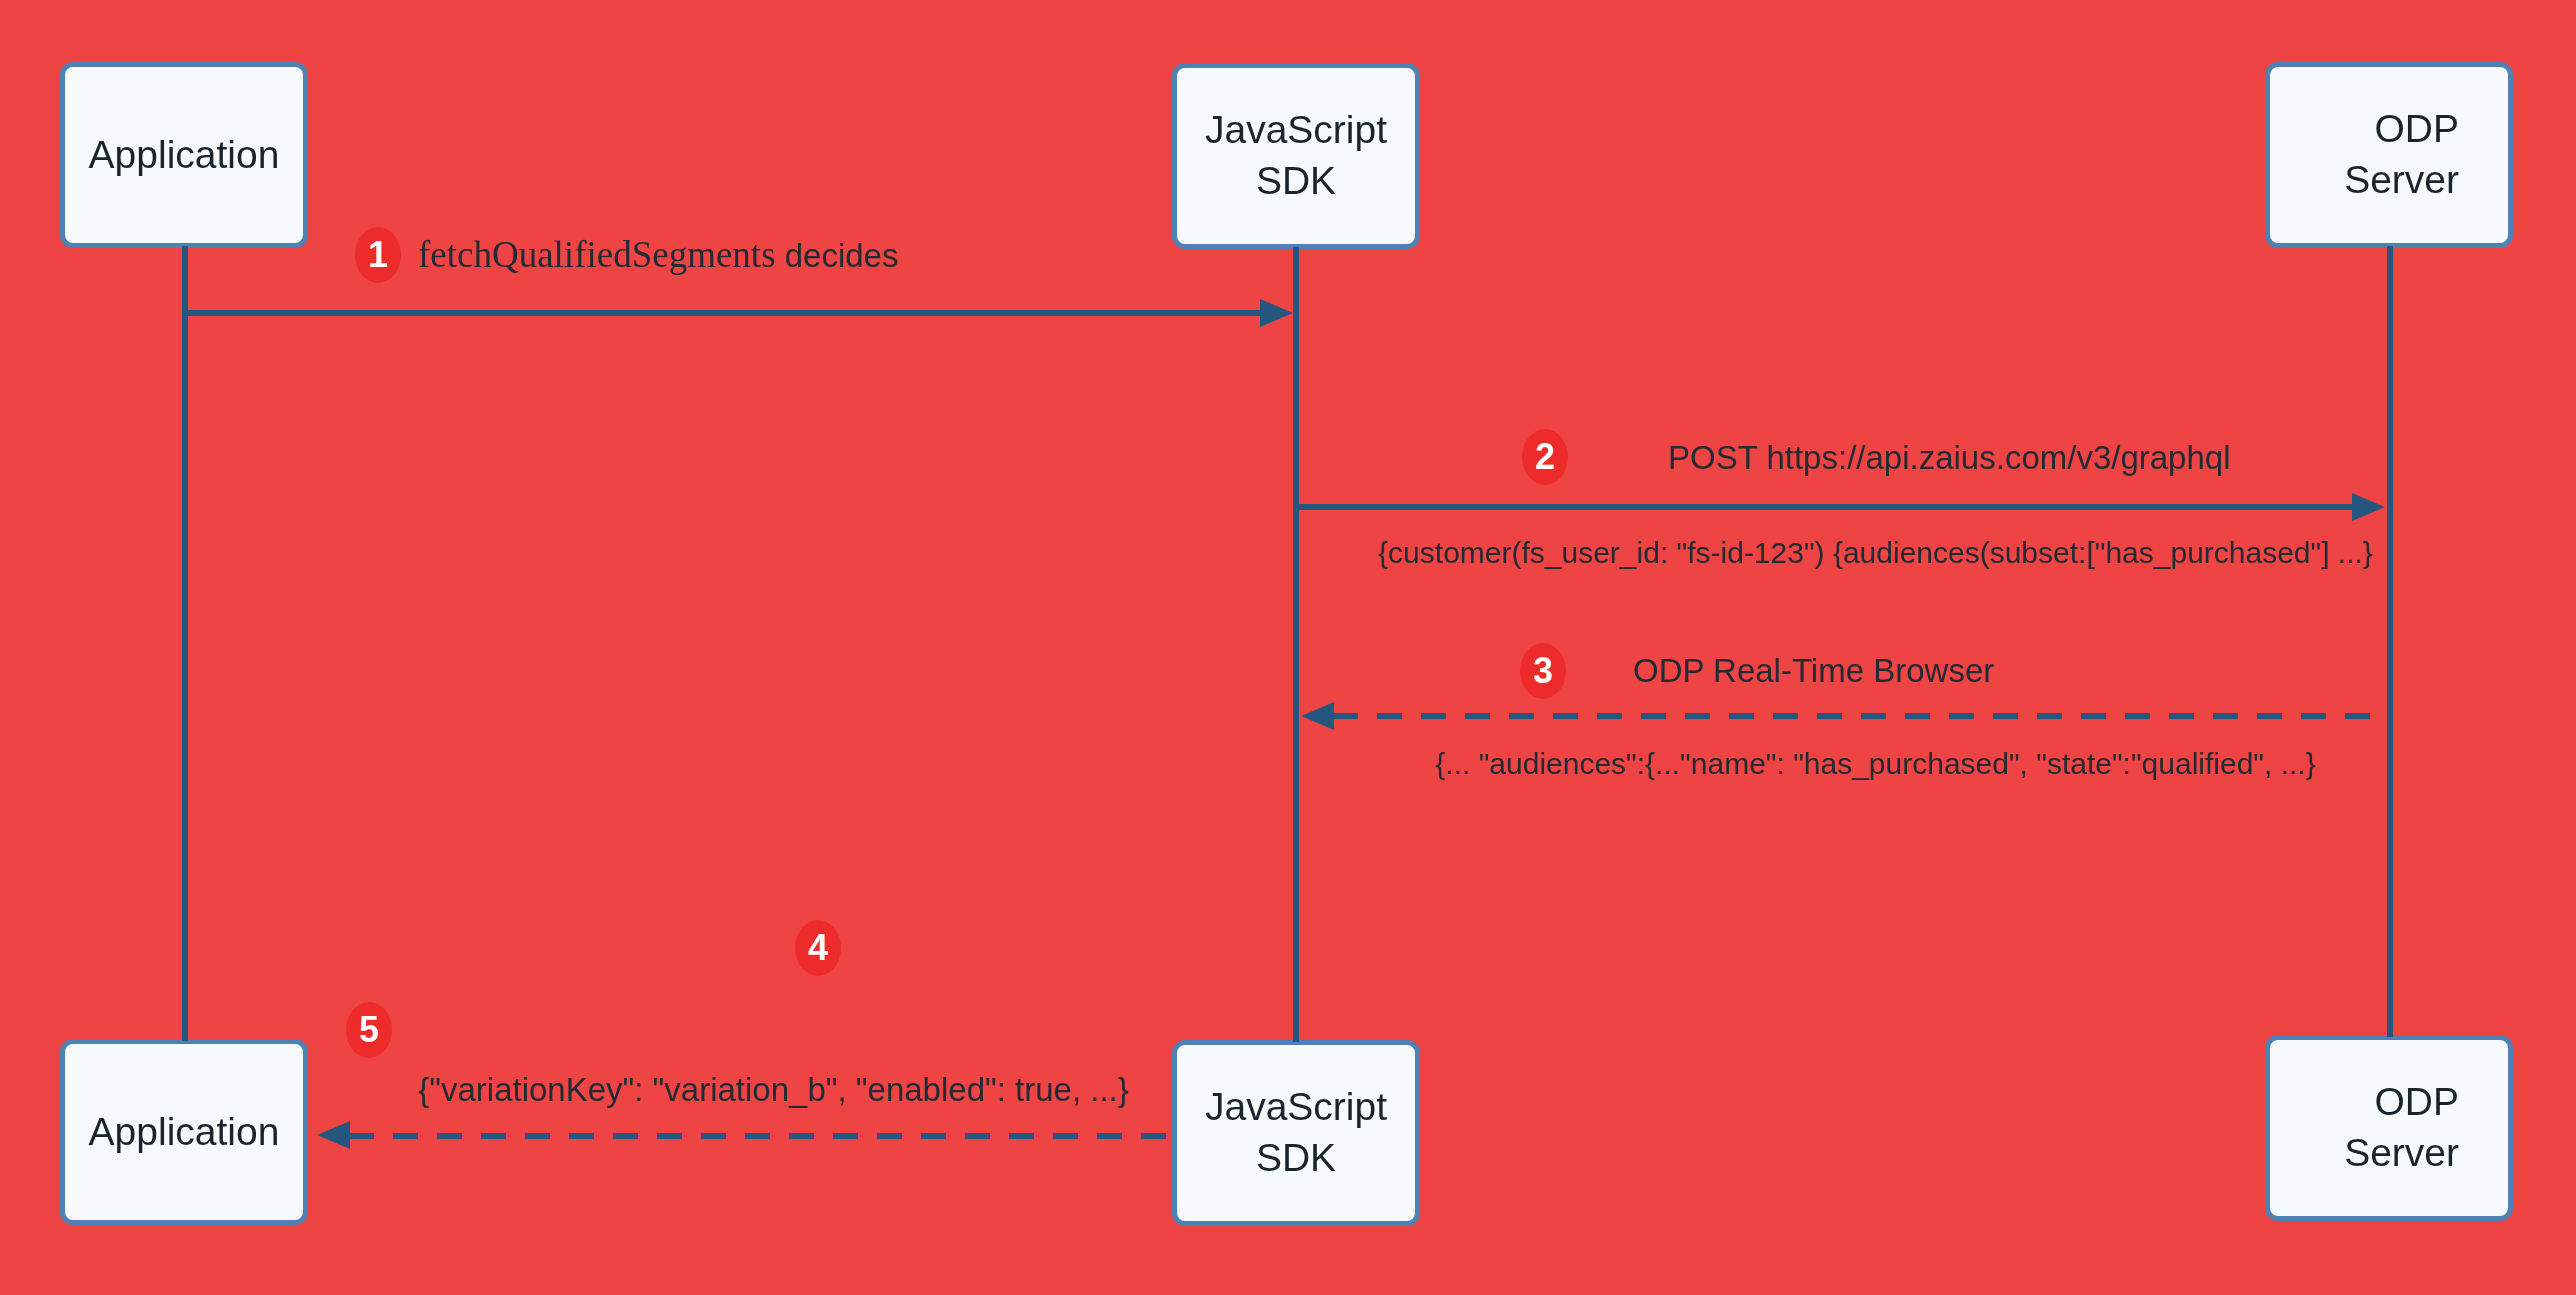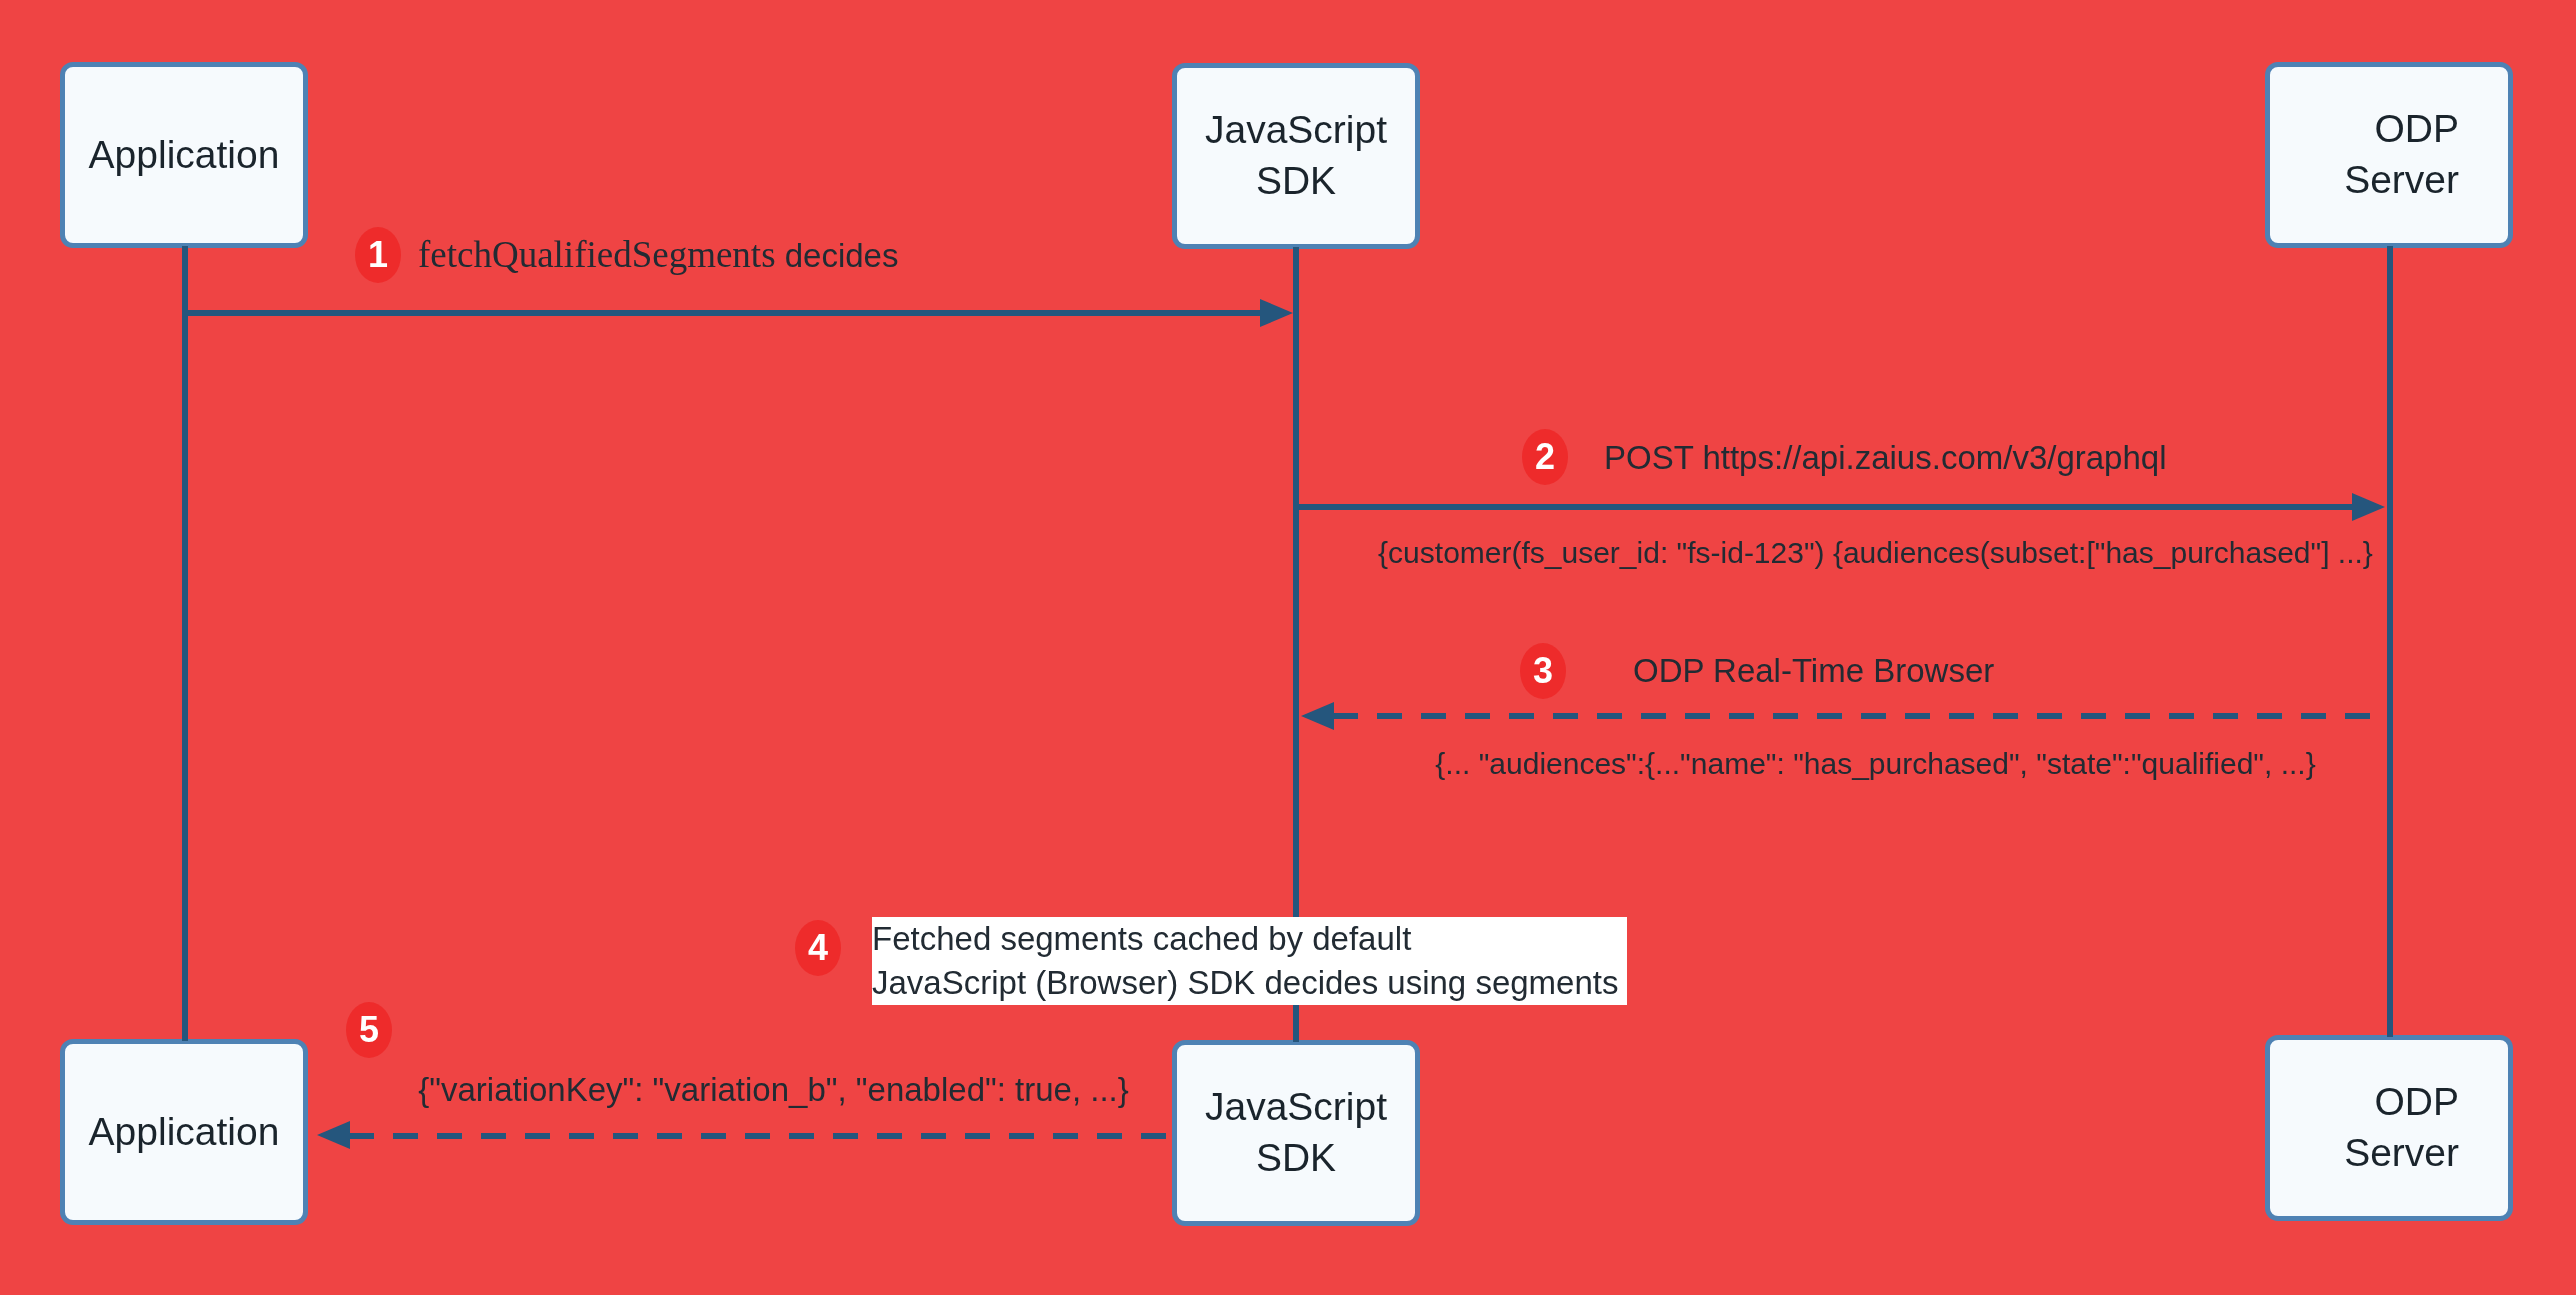--- a/index.html
+++ b/index.html
@@ -114,34 +114,30 @@
   <div class="lifeline" style="left:2387px;top:246px;height:791px;"></div>
 
   <div class="msg-line" style="left:184px;top:310px;width:1079px;"></div>
   <div class="arrowhead right" style="left:1260px;top:299px;"></div>
   <div class="badge" style="left:355px;top:227px;">1</div>
   <div class="msg-label" style="left:418px;top:233px;"><span class="code">fetchQualifiedSegments</span><span> decides</span></div>
 
   <div class="msg-line" style="left:1296px;top:504px;width:1060px;"></div>
   <div class="arrowhead right" style="left:2352px;top:493px;"></div>
   <div class="badge" style="left:1522px;top:429px;">2</div>
-  <div class="msg-label" style="left:1604px;top:439px;">POST https://api.zaius.com/v3/graphql</div>
+  <div class="msg-label" style="left:1668px;top:439px;">POST https://api.zaius.com/v3/graphql</div>
   <div class="payload" style="left:1339px;top:536px;width:1073px;">{customer(fs_user_id: "fs-id-123") {audiences(subset:["has_purchased"] ...}</div>
 
   <div class="msg-line dashed" style="left:1333px;top:713px;width:1056px;"></div>
   <div class="arrowhead left" style="left:1301px;top:702px;"></div>
   <div class="badge" style="left:1520px;top:643px;">3</div>
   <div class="msg-label" style="left:1633px;top:652px;">ODP Real-Time Browser</div>
   <div class="payload" style="left:1339px;top:747px;width:1073px;">{... "audiences":{..."name": "has_purchased", "state":"qualified", ...}</div>
 
   <div class="badge" style="left:795px;top:920px;">4</div>
-  <div class="note" style="left:872px;top:917px;">
-    <div>Fetched segments cached by default</div>
-    <div>JavaScript (Browser) SDK decides using segments</div>
-  </div>
 
   <div class="msg-line dashed" style="left:349px;top:1133px;width:824px;"></div>
   <div class="arrowhead left" style="left:317px;top:1121px;"></div>
   <div class="badge" style="left:346px;top:1002px;">5</div>
   <div class="payload" style="left:387px;top:1071px;width:773px;font-size:33px;">{"variationKey": "variation_b", "enabled": true, ...}</div>
 
 </div>
 
 
 </body></html>

